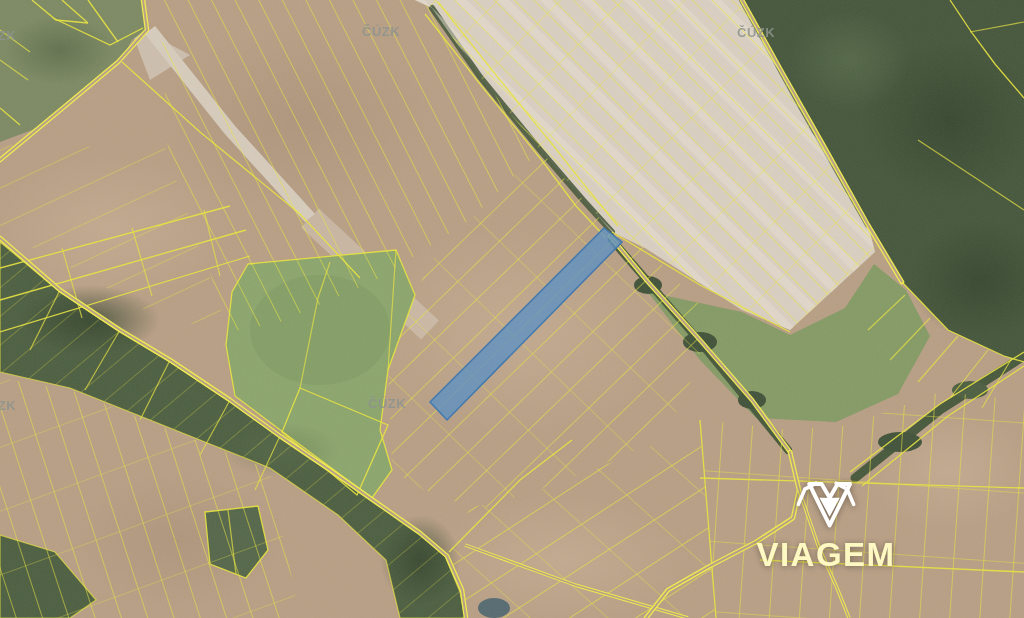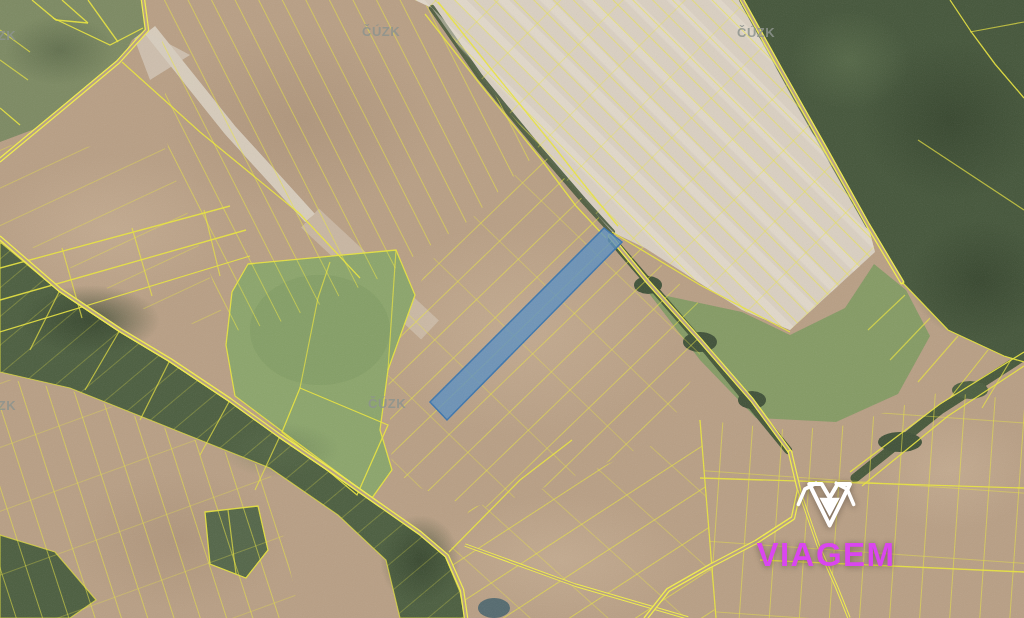--- a/index.html
+++ b/index.html
@@ -31,21 +31,21 @@
   .ri-s{stroke:#B7A086;stroke-width:1.4;fill:none;stroke-linejoin:round;}
   .hedge{stroke:#48593C;fill:none;stroke-linecap:round;}
   .wm{
     position:absolute;font-size:13px;font-weight:700;letter-spacing:.5px;
     color:var(--wm);opacity:.85;user-select:none;white-space:nowrap;
   }
   .logo{position:absolute;left:746px;top:468px;width:160px;text-align:center;
     filter:drop-shadow(0 1px 3px rgba(0,0,0,.35));}
   .logo-text{
     margin-top:2px;font-size:33px;font-weight:700;letter-spacing:1.5px;
-    color:#d946ef;line-height:1;
+    color:#fef9c3;line-height:1;
   }
 </style>
 </head>
 <body>
 
 <div class="stage">
 <svg class="map" width="1024" height="618" viewBox="0 0 1024 618">
   <defs>
     <pattern id="pSteep" width="21" height="21" patternUnits="userSpaceOnUse" patternTransform="rotate(63)">
           <line x1="0" y1="0" x2="21" y2="0" class="plp"></line>

